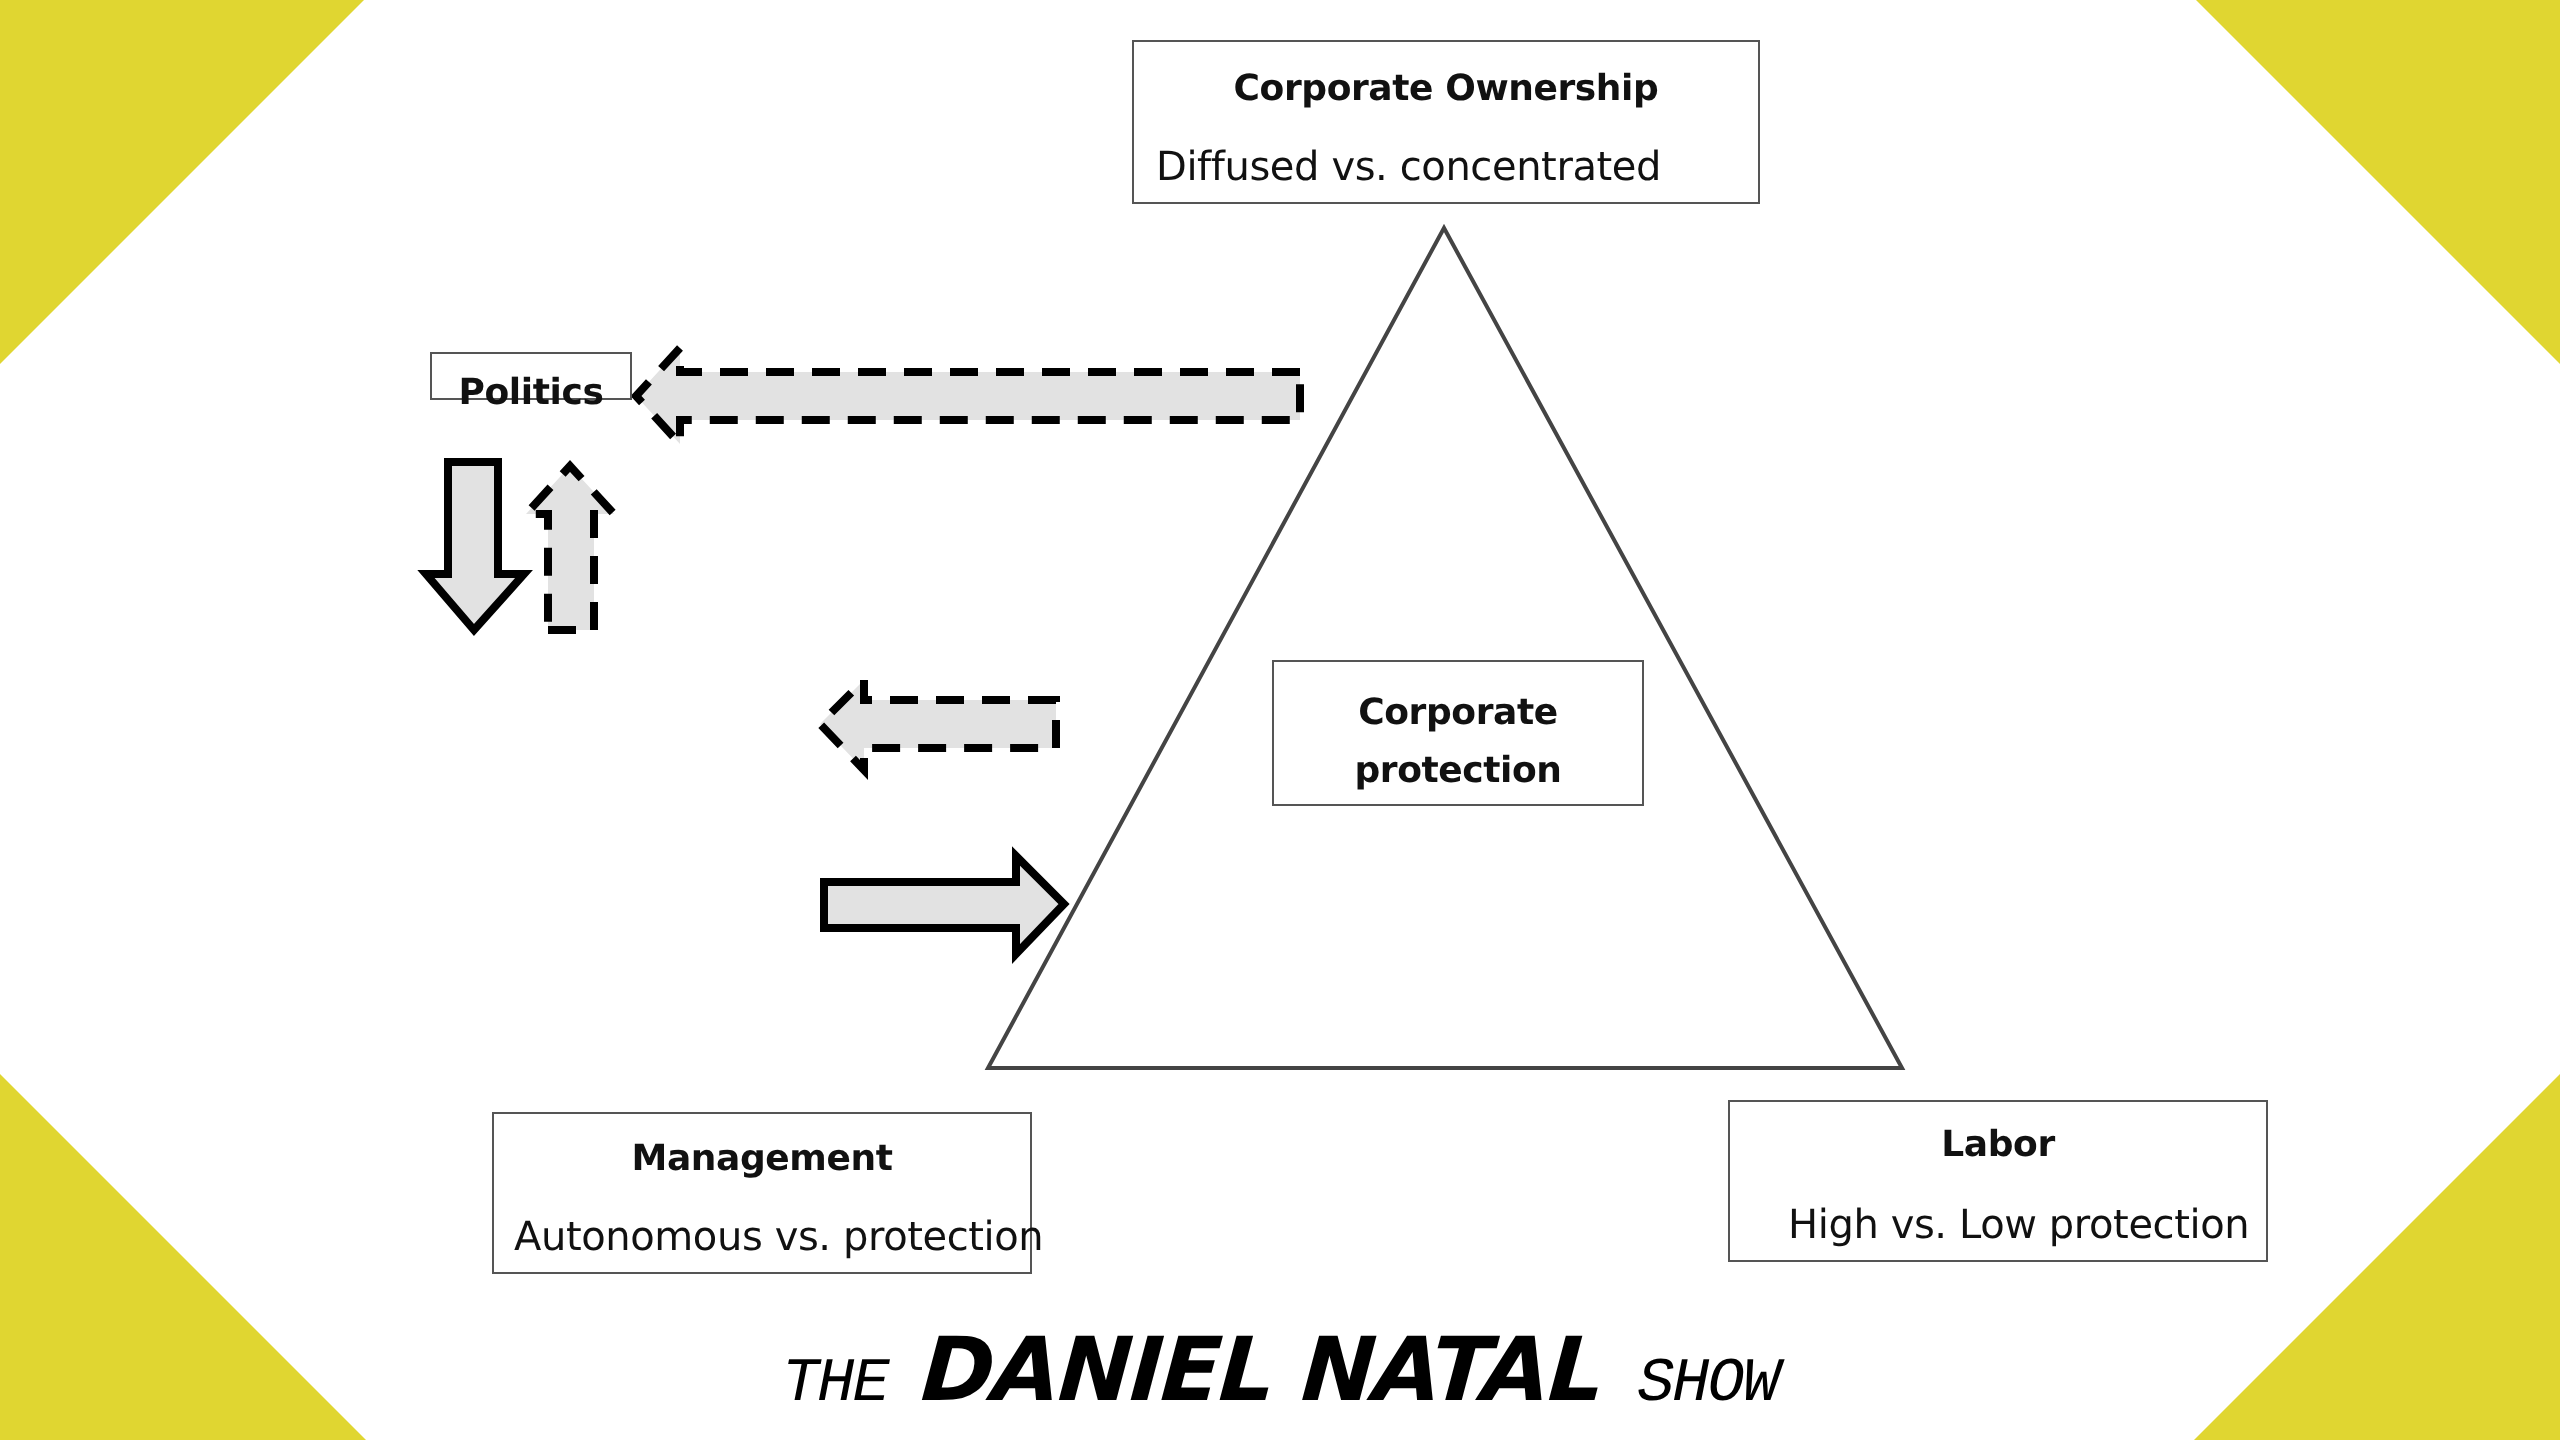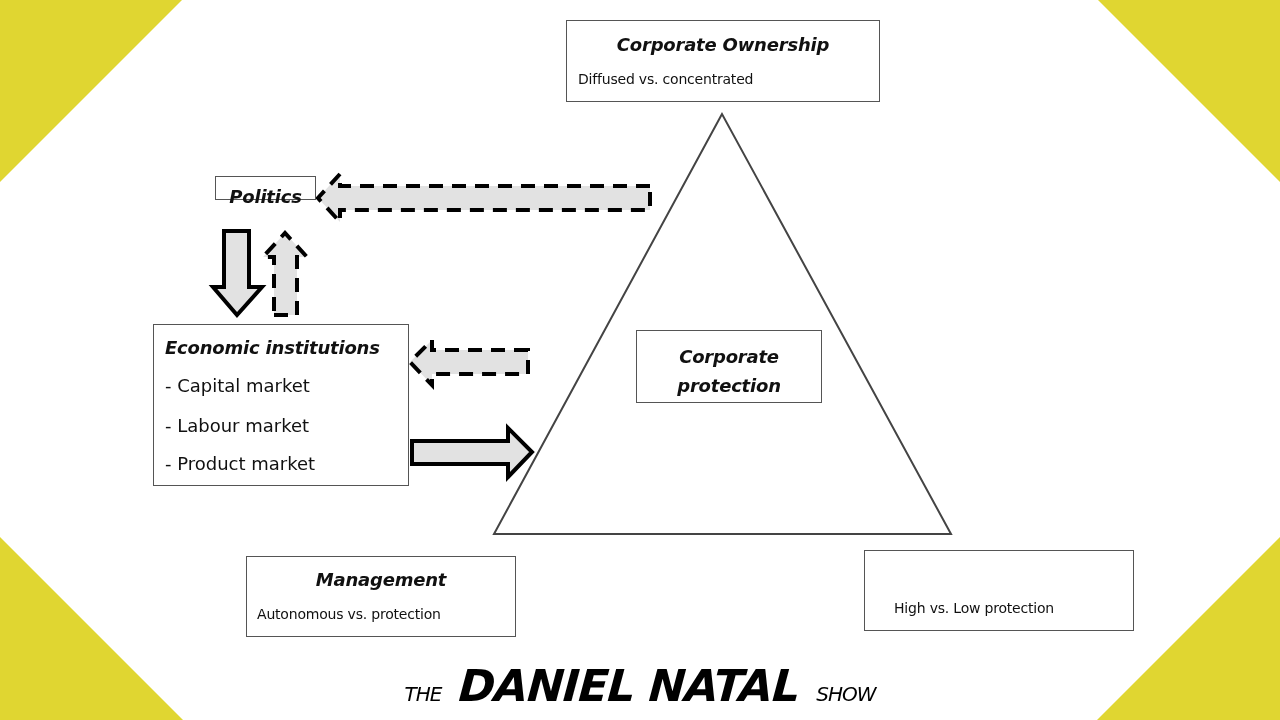--- a/index.html
+++ b/index.html
@@ -31,24 +31,23 @@
       border: 1.5px solid #555;
       background: #fff;
       font-family: "DejaVu Sans", sans-serif;
       color: #111;
     }
     .box .title {
       font-weight: bold;
       font-size: 18px;
       text-align: center;
       letter-spacing: -0.2px;
-      font-style: italic;
     }
     .box .sub {
-      font-size: 14px;
+      font-size: 20px;
       white-space: nowrap;
       letter-spacing: -0.2px;
     }
     #box-ownership { left: 566px; top: 20px; width: 314px; height: 82px; }
     #box-ownership .title { position: absolute; left: 0; right: 0; top: 13px; }
     #box-ownership .sub { position: absolute; left: 11px; top: 50px; }
 
     #box-politics { left: 215px; top: 176px; width: 101px; height: 24px; }
     #box-politics .title { position: absolute; left: 0; right: 0; top: 9px; }
 
@@ -75,25 +74,26 @@
       left: 0;
       width: 1280px;
       top: 660px;
       height: 50px;
       text-align: center;
       white-space: nowrap;
       font-family: "DejaVu Sans", sans-serif;
       color: #000;
     }
     #brand .small {
-      font-size: 20px;
+      font-size: 31px;
       font-style: italic;
       font-weight: normal;
       letter-spacing: -1px;
       vertical-align: baseline;
+      font-family: Liberation Mono, monospace;
     }
     #brand .big {
       font-size: 44px;
       font-style: italic;
       font-weight: bold;
       letter-spacing: -1px;
       margin: 0 12px;
       vertical-align: baseline;
       transform: skewX(-4deg);
       display: inline-block;
@@ -126,40 +126,35 @@
 
   <div class="box" id="box-ownership" style="border-color: rgb(85, 85, 85);">
     <div class="title">Corporate Ownership</div>
     <div class="sub">Diffused vs. concentrated</div>
   </div>
 
   <div class="box" id="box-politics" style="border-color: rgb(85, 85, 85);">
     <div class="title">Politics</div>
   </div>
 
-  <div class="box" id="box-econ" style="border-color: rgb(85, 85, 85);">
-    <div class="title">Economic institutions</div>
-    <div class="item i0">- Capital market</div>
-    <div class="item i1">- Labour market</div>
-    <div class="item i2">- Product market</div>
-  </div>
 
   <div class="box" id="box-governance" style="border-color: rgb(85, 85, 85); padding-left: 11px;">
     <div class="title">
       <span>Corporate</span><br>
       <span>protection</span>
     </div>
   </div>
 
   <div class="box" id="box-management" style="border-color: rgb(85, 85, 85);">
     <div class="title">Management</div>
     <div class="sub">Autonomous vs. protection</div>
   </div>
 
   <div class="box" id="box-labor" style="border-color: rgb(85, 85, 85);">
+    <div class="title">Labor</div>
     <div class="sub">High vs. Low protection</div>
   </div>
 
   <div id="brand">
     <span class="small">THE</span>
     <span class="big">DANIEL NATAL</span>
     <span class="small">SHOW</span>
   </div>
 </div>
 

